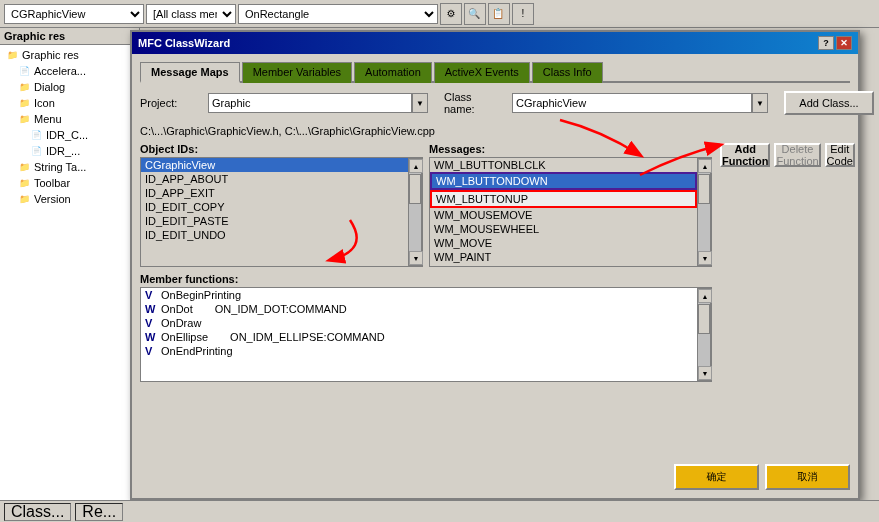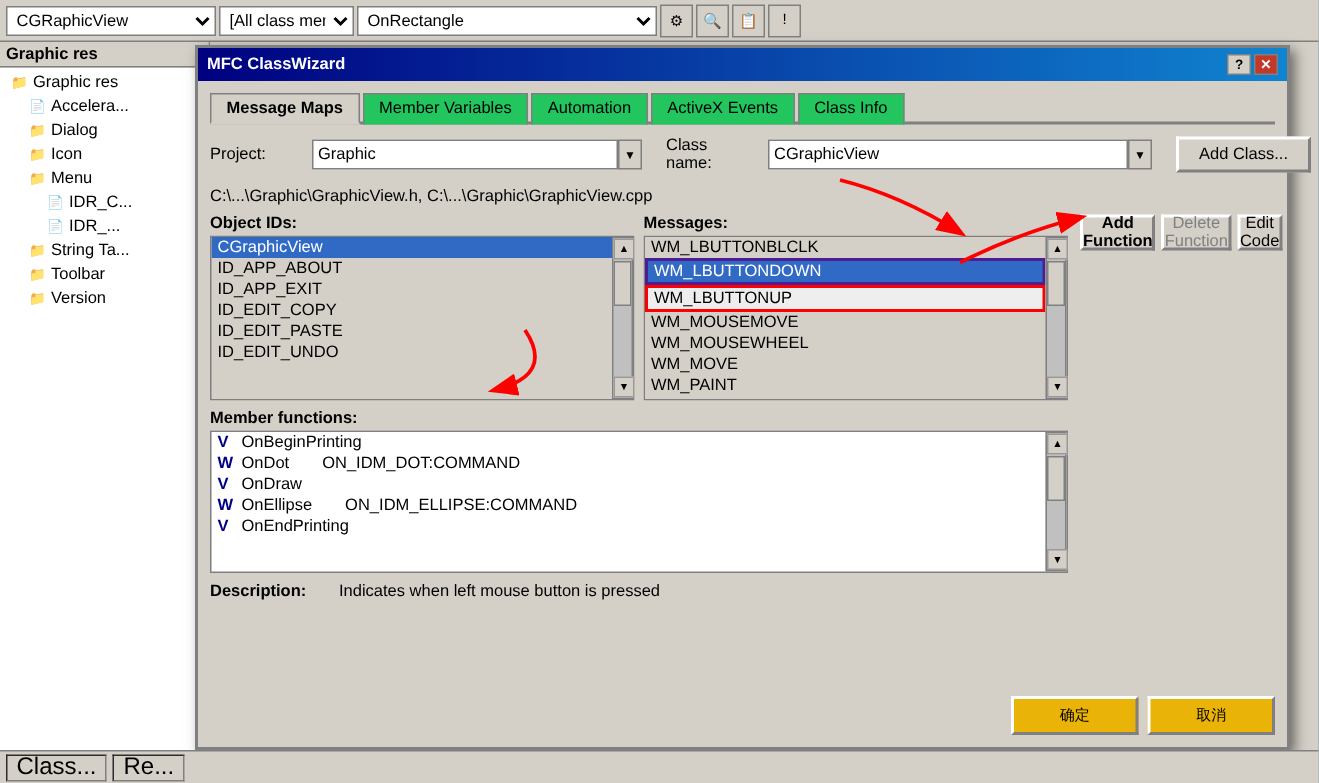--- a/index.html
+++ b/index.html
@@ -156,21 +156,21 @@
 
     
     .tab-bar {
       display: flex;
       border-bottom: 2px solid #808080;
       margin-bottom: 8px;
     }
 
     .tab {
       padding: 3px 10px;
-      background: #22c55e;
+      background: #4d7c0f;
       border: 1px solid #808080;
       border-bottom: none;
       cursor: pointer;
       font-size: 11px;
       margin-right: 2px;
       position: relative;
       top: 2px;
     }
 
     .tab.active {
@@ -624,24 +624,20 @@
             <div class="scroll-track">
               <div class="scroll-up">▲</div>
               <div style="flex:1;">
                 <div class="scroll-thumb"></div>
               </div>
               <div class="scroll-down">▼</div>
             </div>
           </div>
         </div>
 
-        <div class="description-area">
-          <span class="description-label">Description:</span>
-          <span class="description-text">Indicates when left mouse button is pressed</span>
-        </div>
       </div>
 
       <div class="right-section">
         <div class="action-btn primary">Add Function</div>
         <div class="action-btn disabled">Delete Function</div>
         <div class="action-btn">Edit Code</div>
       </div>
     </div>
 
   </div>

